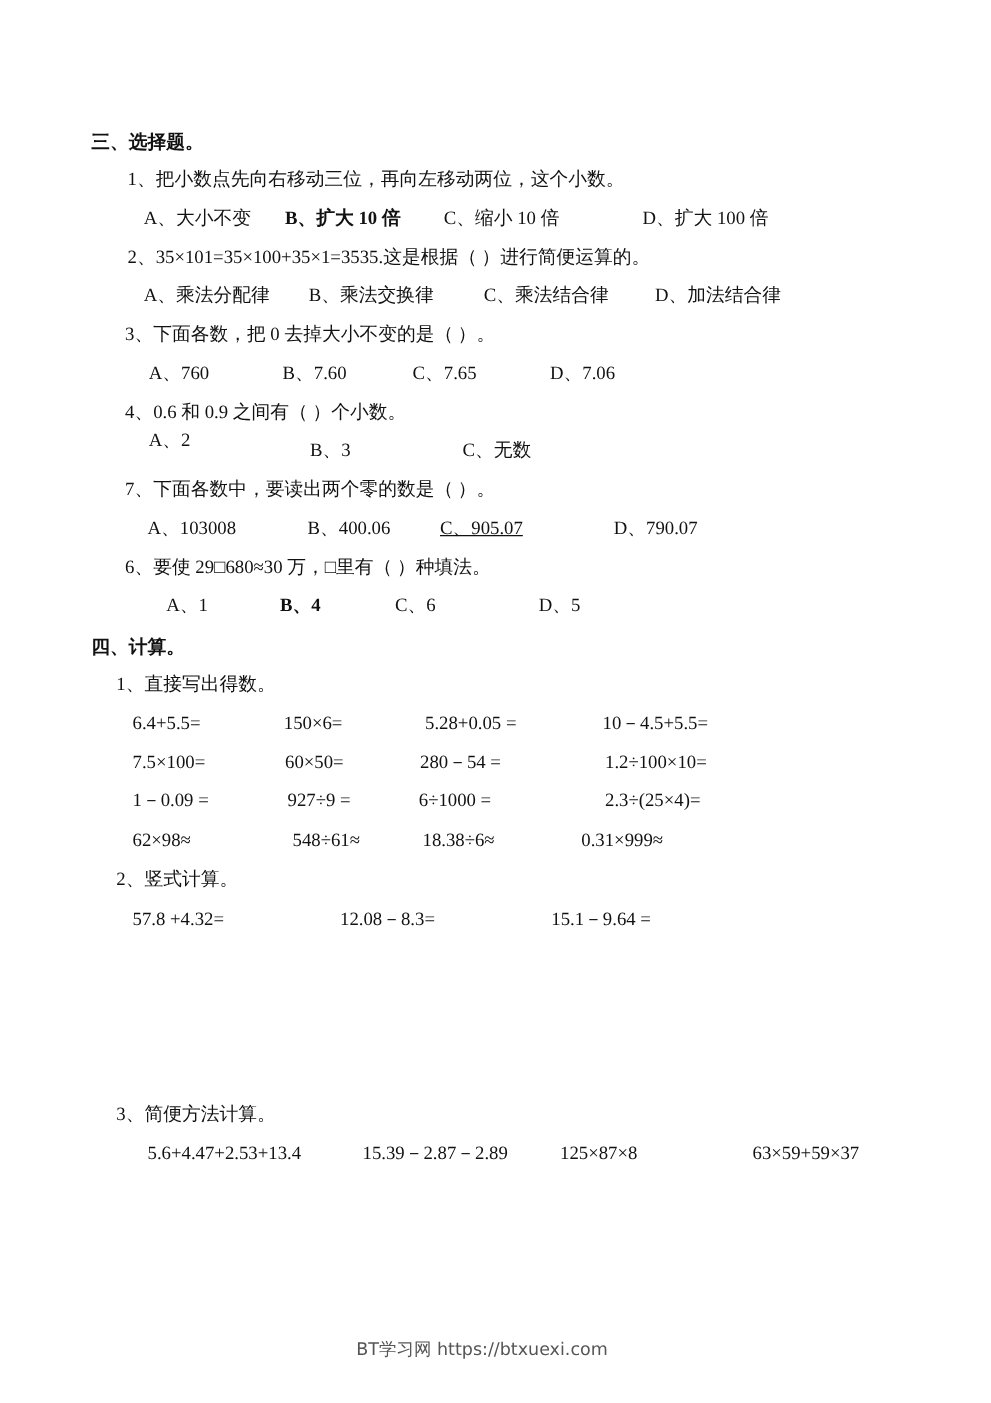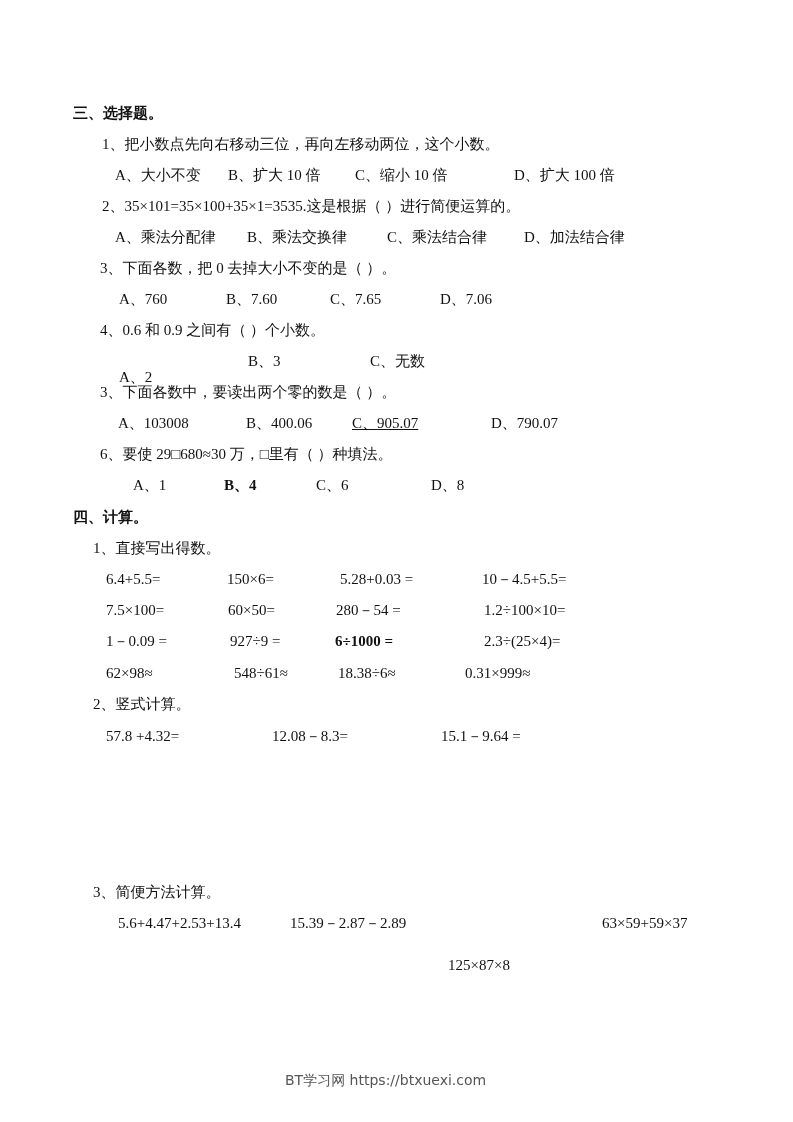--- a/index.html
+++ b/index.html
@@ -9,80 +9,80 @@
   .h { font-weight: bold; font-family: "DejaVu Sans", sans-serif; font-size: 15px; }
   .footer { font-family: "DejaVu Sans", sans-serif; color: #555; font-size: 14px; }
 </style>
 </head>
 <body>
 
 <div class="abs h" style="left:73px;top:104px;">三、选择题。</div>
 
 <div class="abs" style="left:102px;top:135px;">1、把小数点先向右移动三位，再向左移动两位，这个小数。</div>
 <div class="abs" style="left:115px;top:166px;">A、大小不变</div>
-<div class="abs" style="left:228px;top:166px;">B、扩大 10 倍</div>
+<div class="abs" style="left:228px;top:166px;font-weight:bold;">B、扩大 10 倍</div>
 <div class="abs" style="left:355px;top:166px;">C、缩小 10 倍</div>
 <div class="abs" style="left:514px;top:166px;">D、扩大 100 倍</div>
 
 <div class="abs" style="left:102px;top:197px;">2、35×101=35×100+35×1=3535.这是根据（          ）进行简便运算的。</div>
 <div class="abs" style="left:115px;top:228px;">A、乘法分配律</div>
 <div class="abs" style="left:247px;top:228px;">B、乘法交换律</div>
 <div class="abs" style="left:387px;top:228px;">C、乘法结合律</div>
 <div class="abs" style="left:524px;top:228px;">D、加法结合律</div>
 
 <div class="abs" style="left:100px;top:259px;">3、下面各数，把 0  去掉大小不变的是（             ）。</div>
 <div class="abs" style="left:119px;top:290px;">A、760</div>
 <div class="abs" style="left:226px;top:290px;">B、7.60</div>
 <div class="abs" style="left:330px;top:290px;">C、7.65</div>
 <div class="abs" style="left:440px;top:290px;">D、7.06</div>
 
 <div class="abs" style="left:100px;top:321px;">4、0.6 和 0.9 之间有（          ）个小数。</div>
-<div class="abs" style="left:119px;top:368px;">A、2</div>
+<div class="abs" style="left:119px;top:344px;">A、2</div>
 <div class="abs" style="left:248px;top:352px;">B、3</div>
 <div class="abs" style="left:370px;top:352px;">C、无数</div>
 
-<div class="abs" style="left:100px;top:383px;">3、下面各数中，要读出两个零的数是（               ）。</div>
+<div class="abs" style="left:100px;top:383px;">7、下面各数中，要读出两个零的数是（               ）。</div>
 <div class="abs" style="left:118px;top:414px;">A、103008</div>
 <div class="abs" style="left:246px;top:414px;">B、400.06</div>
 <div class="abs" style="left:352px;top:414px;text-decoration:underline;">C、905.07</div>
 <div class="abs" style="left:491px;top:414px;">D、790.07</div>
 
 <div class="abs" style="left:100px;top:445px;">6、要使 29□680≈30 万，□里有（          ）种填法。</div>
 <div class="abs" style="left:133px;top:476px;">A、1</div>
 <div class="abs" style="left:224px;top:476px;font-weight:bold;">B、4</div>
 <div class="abs" style="left:316px;top:476px;">C、6</div>
-<div class="abs" style="left:431px;top:476px;">D、8</div>
+<div class="abs" style="left:431px;top:476px;">D、5</div>
 
 <div class="abs h" style="left:73px;top:508px;">四、计算。</div>
 <div class="abs" style="left:93px;top:539px;">1、直接写出得数。</div>
 
 <div class="abs" style="left:106px;top:570px;">6.4+5.5=</div>
 <div class="abs" style="left:227px;top:570px;">150×6=</div>
-<div class="abs" style="left:340px;top:570px;">5.28+0.03 =</div>
+<div class="abs" style="left:340px;top:570px;">5.28+0.05 =</div>
 <div class="abs" style="left:482px;top:570px;">10－4.5+5.5=</div>
 
 <div class="abs" style="left:106px;top:601px;">7.5×100=</div>
 <div class="abs" style="left:228px;top:601px;">60×50=</div>
 <div class="abs" style="left:336px;top:601px;">280－54 =</div>
 <div class="abs" style="left:484px;top:601px;">1.2÷100×10=</div>
 
 <div class="abs" style="left:106px;top:632px;">1－0.09 =</div>
 <div class="abs" style="left:230px;top:632px;">927÷9 =</div>
-<div class="abs" style="left:335px;top:632px;font-weight:bold;">6÷1000 =</div>
+<div class="abs" style="left:335px;top:632px;">6÷1000 =</div>
 <div class="abs" style="left:484px;top:632px;">2.3÷(25×4)=</div>
 
 <div class="abs" style="left:106px;top:664px;">62×98≈</div>
 <div class="abs" style="left:234px;top:664px;">548÷61≈</div>
 <div class="abs" style="left:338px;top:664px;">18.38÷6≈</div>
 <div class="abs" style="left:465px;top:664px;">0.31×999≈</div>
 
 <div class="abs" style="left:93px;top:695px;">2、竖式计算。</div>
 <div class="abs" style="left:106px;top:727px;">57.8 +4.32=</div>
 <div class="abs" style="left:272px;top:727px;">12.08－8.3=</div>
 <div class="abs" style="left:441px;top:727px;">15.1－9.64 =</div>
 
 <div class="abs" style="left:93px;top:883px;">3、简便方法计算。</div>
 <div class="abs" style="left:118px;top:914px;">5.6+4.47+2.53+13.4</div>
 <div class="abs" style="left:290px;top:914px;">15.39－2.87－2.89</div>
-<div class="abs" style="left:448px;top:914px;margin-top:42px;">125×87×8</div>
+<div class="abs" style="left:448px;top:914px;">125×87×8</div>
 <div class="abs" style="left:602px;top:914px;">63×59+59×37</div>
 
 <div class="abs footer" style="left:285px;top:1071px;">BT学习网 https://btxuexi.com</div>
 
 </body></html>

